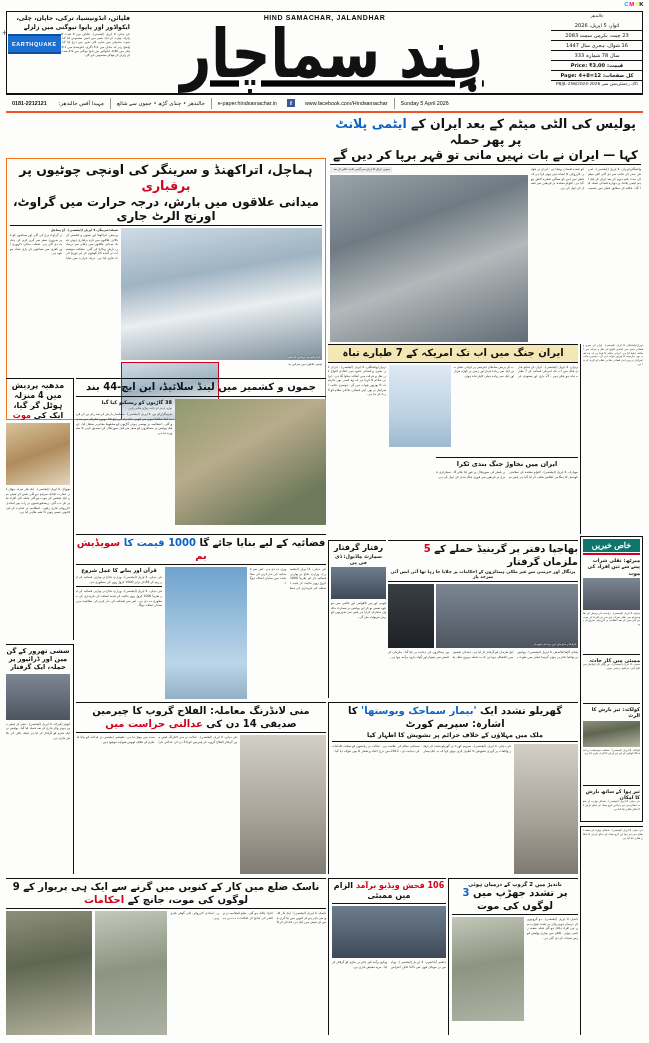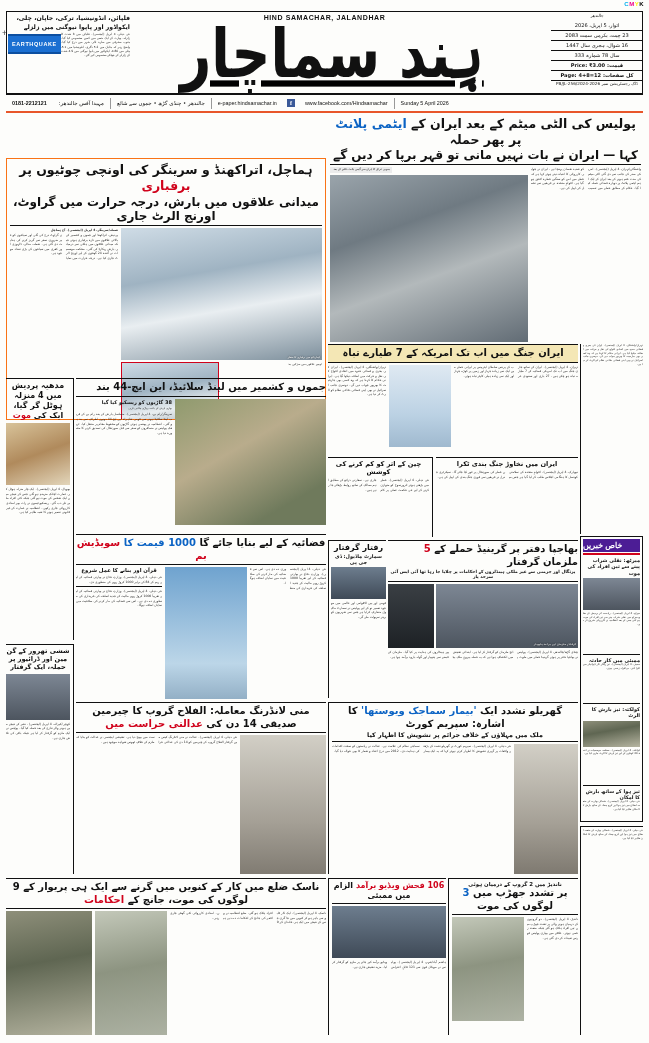--- a/index.html
+++ b/index.html
@@ -100,22 +100,22 @@
     position:absolute;bottom:1px;right:2px;text-shadow:0 0 2px #000;}
   .whitecap{font-size:2.8px;direction:rtl;color:#111;line-height:1.4;}
 
   .yellowbar{background:#f4e7b5;border-top:1px solid #111;border-bottom:1px solid #111;}
   .greybar{background:#ececec;}
 
   .colwrap{column-gap:4px;}
   .c2{column-count:2;}
   .c3{column-count:3;}
 
-  .sidehead{background:#4c1d95;color:#fff;font-size:8px;font-weight:bold;
-    text-align:left;direction:rtl;padding:2px 0;}
+  .sidehead{background:#0f766e;color:#fff;font-size:8px;font-weight:bold;
+    text-align:center;direction:rtl;padding:2px 0;}
   .redline{height:2px;background:#d0021b;}
 </style>
 </head>
 <body>
 
 <div class="page">
 
   <div class="masthead">
     <div class="cmyk">
       <span>C</span><span>M</span><span>Y</span><span>K</span>
@@ -218,27 +218,23 @@
 
     <div class="box" style="left:574px;top:232px;width:63px;height:190px;border-left:1px solid #111;padding-left:2px;">
       <div class="tiny" style="height:100%;">تہران/واشنگٹن، 4 اپریل (ایجنسی)۔ ایران کی بحری و فضائی حدود میں اتحادی افواج کی نقل و حرکت میں اضافہ دیکھا گیا ہے۔ ایرانی حکام کا کہنا ہے کہ وہ کسی بھی جارحیت کا بھرپور جواب دیں گے۔ دوسری جانب اسرائیل نے بھی اپنی فضائی دفاعی نظام کو الرٹ کر دیا ہے۔</div>
     </div>
 
     <div class="box" style="left:430px;top:345px;width:142px;height:80px;border-top:1px solid #111;padding-top:2px;">
       <div class="hl urdu head-xs" style="text-align:center;">ایران میں نخاوڑ جنگ بندی ٹکرا</div>
       <div class="body-txt c2 colwrap" style="height:58px;margin-top:2px;">نیویارک، 4 اپریل (ایجنسی)۔ اقوامِ متحدہ کی سلامتی کونسل کا ہنگامی اجلاس طلب کر لیا گیا ہے جس میں خطے کی صورتحال پر غور کیا جائے گا۔ سیکرٹری جنرل نے فریقین سے فوری جنگ بندی کی اپیل کی ہے۔</div>
     </div>
 
-    <div class="box" style="left:322px;top:345px;width:105px;height:80px;border-top:1px solid #111;border-right:1px solid #111;padding:2px 3px 0 0;">
-      <div class="hl urdu head-xs" style="text-align:center;">چین کے اثر کو کم کرنے کی کوشش</div>
-      <div class="body-txt c2 colwrap" style="height:56px;margin-top:2px;">نئی دہلی، 4 اپریل (ایجنسی)۔ خطے میں بڑھتے ہوئے اثرورسوخ کو متوازن کرنے کے لیے نئی حکمت عملی پر کام جاری ہے۔ سفارتی ذرائع کے مطابق اہم ممالک کے ساتھ روابط بڑھائے جا رہے ہیں۔</div>
-    </div>
 
     <div class="box" style="left:70px;top:266px;width:250px;height:152px;border-top:1px solid #111;padding-top:2px;">
-      <div class="hl urdu head-md" style="">جموں و کشمیر میں لینڈ سلائیڈ، این ایچ-44 بند</div>
+      <div class="hl urdu head-md" style="text-align:center;">جموں و کشمیر میں لینڈ سلائیڈ، این ایچ-44 بند</div>
       <div class="hrule" style="margin:2px 0;"></div>
       <div style="display:flex;gap:3px;height:126px;">
         <div style="width:96px;display:flex;flex-direction:column;gap:2px;">
           <div class="subhead urdu" style="font-size:5px;">38 گاڑیوں کو ریسکیو کیا گیا</div>
           <div class="tiny">بھاری بارش کے باعث پہاڑی چٹانیں گریں</div>
           <div class="body-txt" style="flex:1;">سرینگر/رام بن، 4 اپریل (ایجنسی)۔ مسلسل بارش کے بعد رام بن کے قریب لینڈ سلائیڈ ہونے سے قومی شاہراہ این ایچ-44 دونوں اطراف سے بند ہو گئی۔ انتظامیہ نے پھنسی ہوئی گاڑیوں کو محفوظ مقام پر منتقل کیا۔ ٹریفک پولیس نے مسافروں کو سفر سے قبل صورتحال کی تصدیق کرنے کا مشورہ دیا ہے۔</div>
         </div>
         <div class="photo ph-land" style="flex:1;"></div>
       </div>
     </div>

